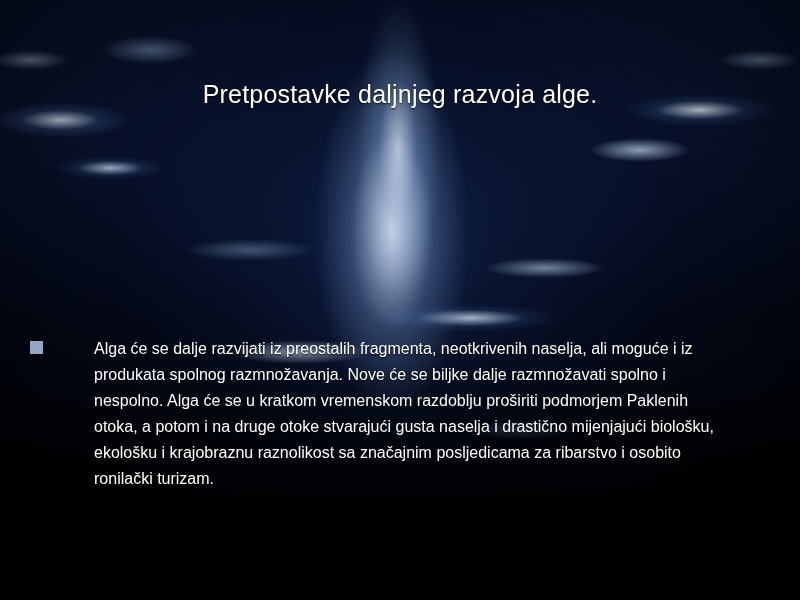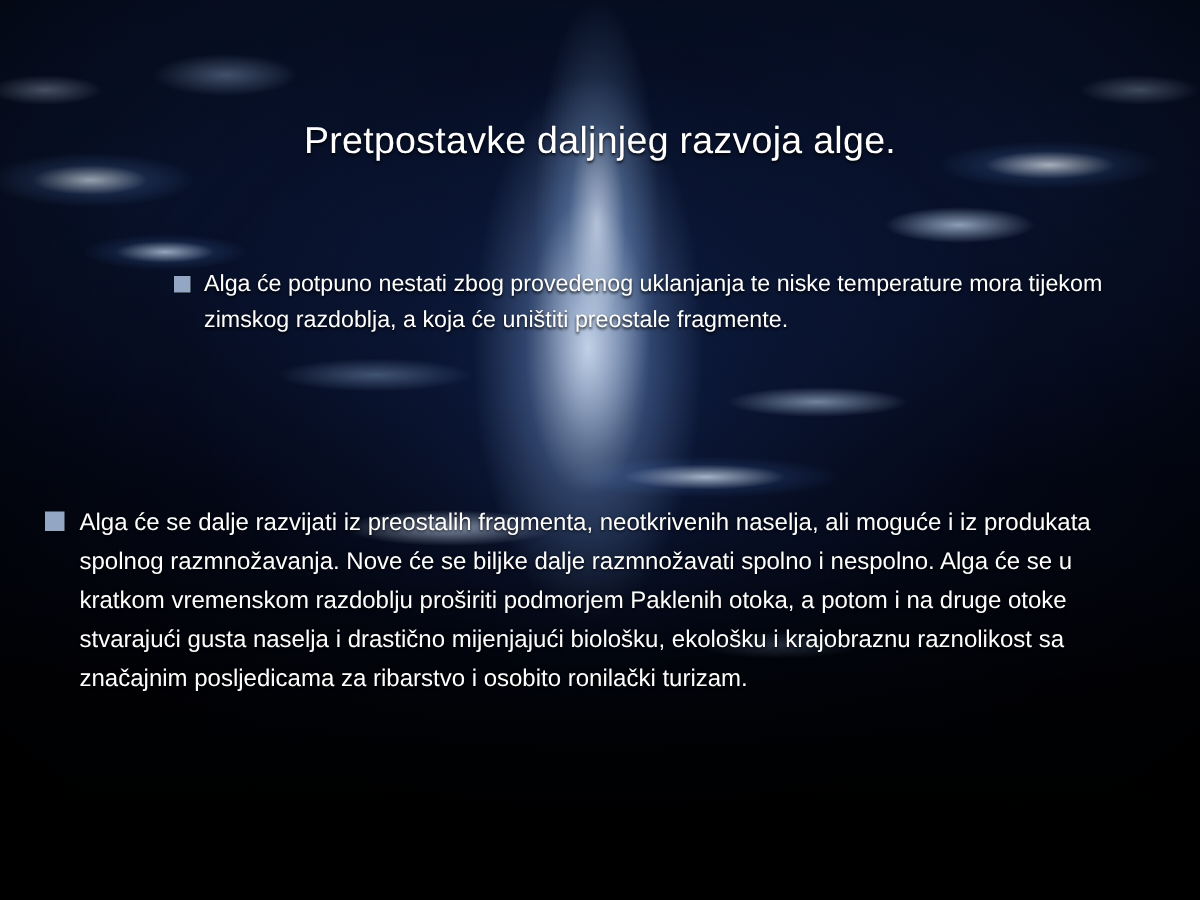--- a/index.html
+++ b/index.html
@@ -121,39 +121,36 @@
 
   .level2-block .bullet-marker {
     width: 13px;
     height: 13px;
     margin-top: 5px;
     margin-right: 10px;
   }
   .level2-block .bullet-text {
     font-size: 16px;
     line-height: 26px;
+    margin-left: 41px;
   }
 </style>
 </head>
 <body>
 
 <div class="slide">
   <div class="bg"></div>
   <div class="bg-vignette"></div>
 
   <div class="content">
 
     <div class="slide-title">Pretpostavke daljnjeg razvoja alge.</div>
 
     <div class="level1-block">
 
-      <div class="bullet-row">
-        <span class="bullet-marker"></span>
-        <span class="bullet-text">Alga će potpuno nestati zbog provedenog uklanjanja te niske temperature mora tijekom zimskog razdoblja, a koja će uništiti preostale fragmente.</span>
-      </div>
 
 
     </div>
 
     <div class="level2-block">
 
       <div class="bullet-row">
         <span class="bullet-marker"></span>
         <span class="bullet-text">Alga će se dalje razvijati iz preostalih fragmenta, neotkrivenih naselja, ali moguće i iz produkata spolnog razmnožavanja. Nove će se biljke dalje razmnožavati spolno i nespolno. Alga će se u kratkom vremenskom razdoblju proširiti podmorjem Paklenih otoka, a potom i na druge otoke stvarajući gusta naselja i drastično mijenjajući biološku, ekološku i krajobraznu raznolikost sa značajnim posljedicama  za ribarstvo i osobito ronilački turizam.</span>
       </div>

